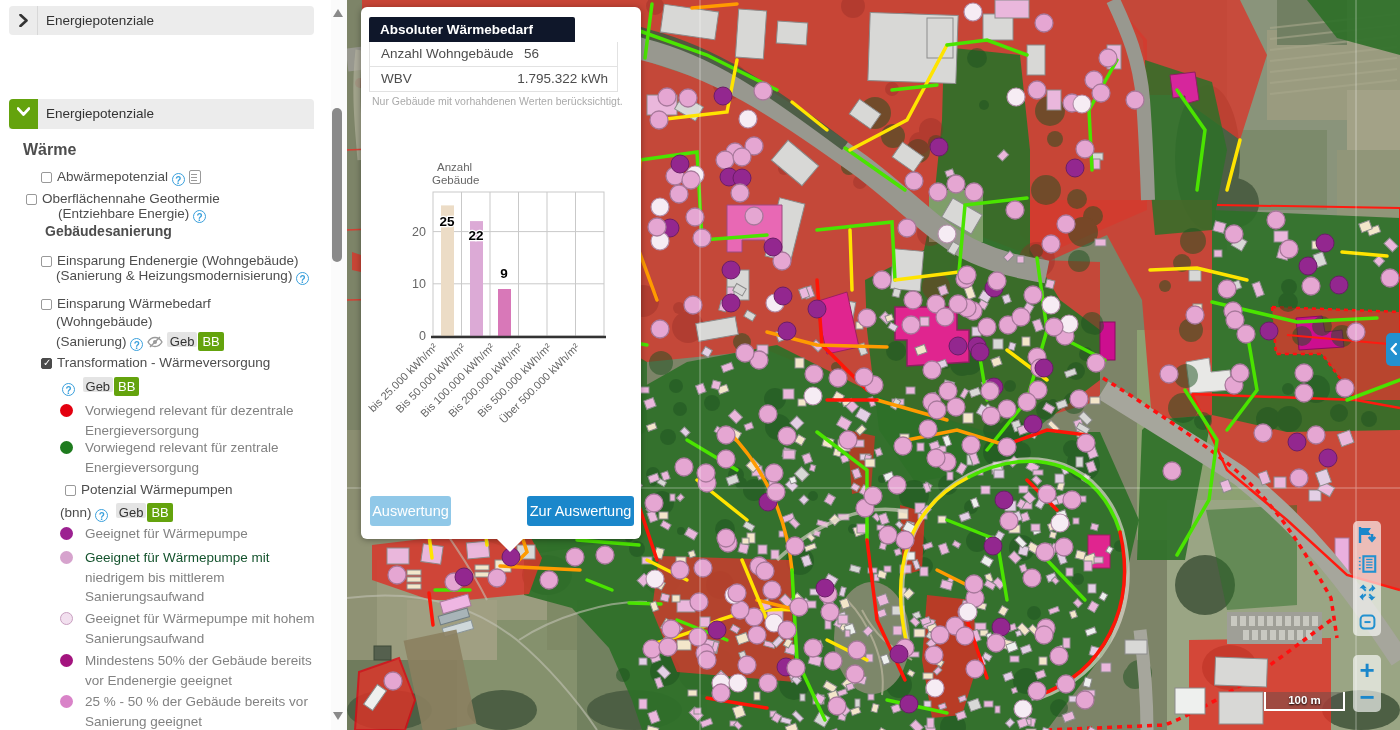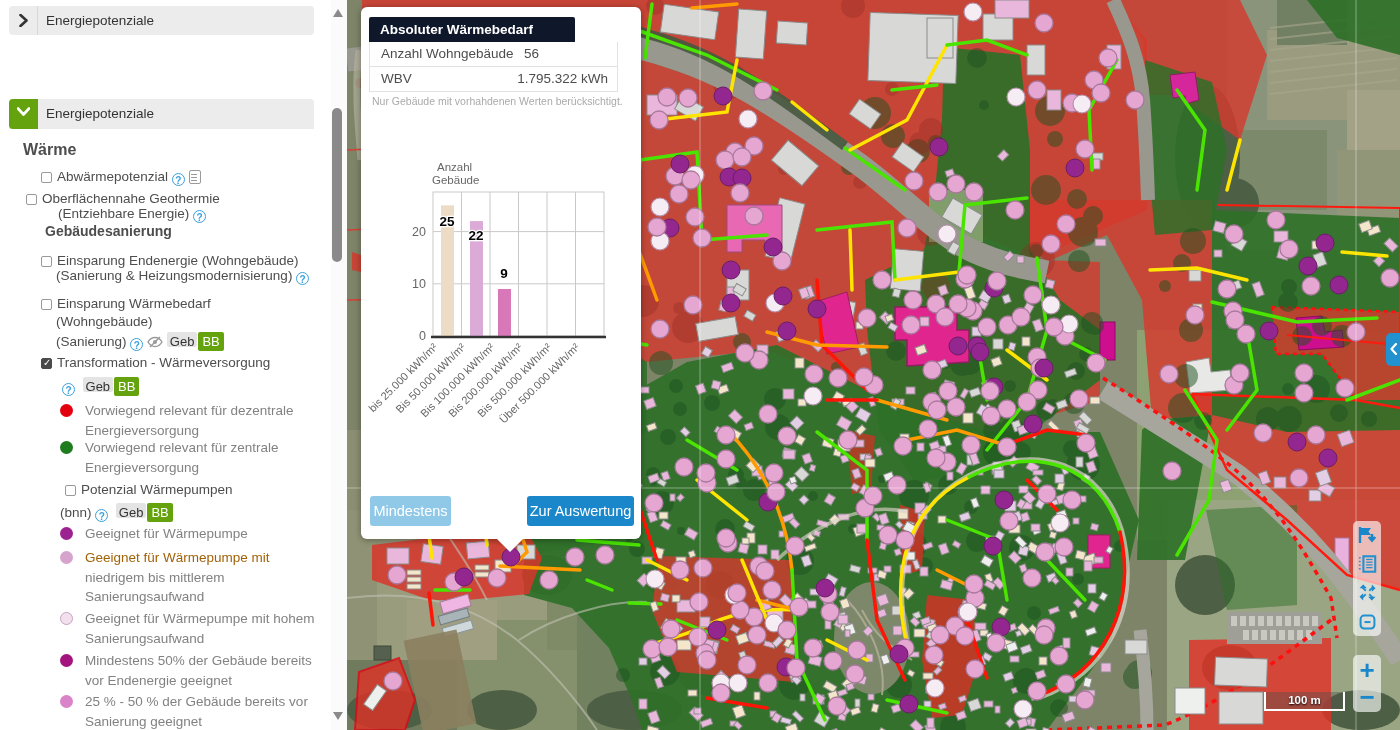--- a/index.html
+++ b/index.html
@@ -1406,21 +1406,21 @@
     <div style="left:85px; top:423px; color:#828282;">Energieversorgung</div>
 
     <div style="left:60px; top:440px; color:#828282;"><span class="dot" style="background:#1e7b1e;"></span>Vorwiegend relevant für zentrale</div>
     <div style="left:85px; top:460px; color:#828282;">Energieversorgung</div>
 
     <div style="left:41px; top:482px;margin-left:24px;"><span class="cbx"></span>Potenzial Wärmepumpen</div>
     <div style="left:60px; top:503px;">(bnn) <span class="qm">?</span>&nbsp; <span class="badge-geb">Geb</span><span class="badge-bb">BB</span></div>
 
     <div style="left:60px; top:526px; color:#828282;"><span class="dot" style="background:#9c2191;"></span>Geeignet für Wärmepumpe</div>
 
-    <div style="left:60px; top:550px; color:#a16207;"><span class="dot" style="background:#d6a3cd;"></span>Geeignet für Wärmepumpe mit</div>
+    <div style="left:60px; top:550px; color:#14532d;"><span class="dot" style="background:#d6a3cd;"></span>Geeignet für Wärmepumpe mit</div>
     <div style="left:85px; top:570px; color:#828282;">niedrigem bis mittlerem</div>
     <div style="left:85px; top:589px; color:#828282;">Sanierungsaufwand</div>
 
     <div style="left:60px; top:611px; color:#828282;"><span class="dot" style="background:#f2e0ef; border:1.5px solid #c9a0c0; width:13px; height:13px;"></span>Geeignet für Wärmepumpe mit hohem</div>
     <div style="left:85px; top:631px; color:#828282;">Sanierungsaufwand</div>
 
     <div style="left:60px; top:653px; color:#828282;"><span class="dot" style="background:#a3147e;"></span>Mindestens 50% der Gebäude bereits</div>
     <div style="left:85px; top:673px; color:#828282;">vor Endenergie geeignet</div>
 
     <div style="left:60px; top:694px; color:#828282;"><span class="dot" style="background:#d983c8;"></span>25 % - 50 % der Gebäude bereits vor</div>
@@ -1482,21 +1482,21 @@
 <text transform="translate(92,215) rotate(-45)" text-anchor="end">bis 25.000 kWh/m²</text>
 <text transform="translate(120,215) rotate(-45)" text-anchor="end">Bis 50.000 kWh/m²</text>
 <text transform="translate(149,215) rotate(-45)" text-anchor="end">Bis 100.000 kWh/m²</text>
 <text transform="translate(177,215) rotate(-45)" text-anchor="end">Bis 200.000 kWh/m²</text>
 <text transform="translate(206,215) rotate(-45)" text-anchor="end">Bis 500.000 kWh/m²</text>
 <text transform="translate(234,215) rotate(-45)" text-anchor="end">Über 500.000 kWh/m²</text>
 </g>
 </svg>
   </div>
 
-  <div class="btn" style="left:9px; top:489px; width:81px; background:#90c8e8;">Mindestens</div>
+  <div class="btn" style="left:9px; top:489px; width:81px; background:#90c8e8;">Auswertung</div>
 
   <div class="btn" style="left:166px; top:489px; width:107px; background:#1a87cb;">Zur Auswertung</div>
 </div>
 
 <div id="rtab">
       <svg width="7" height="12" viewBox="0 0 7 12">
         <path d="M6,1 L1.5,6 L6,11" fill="none" stroke="#fff" stroke-width="2.2" stroke-linecap="round" stroke-linejoin="round"></path>
       </svg>
     </div>
 

